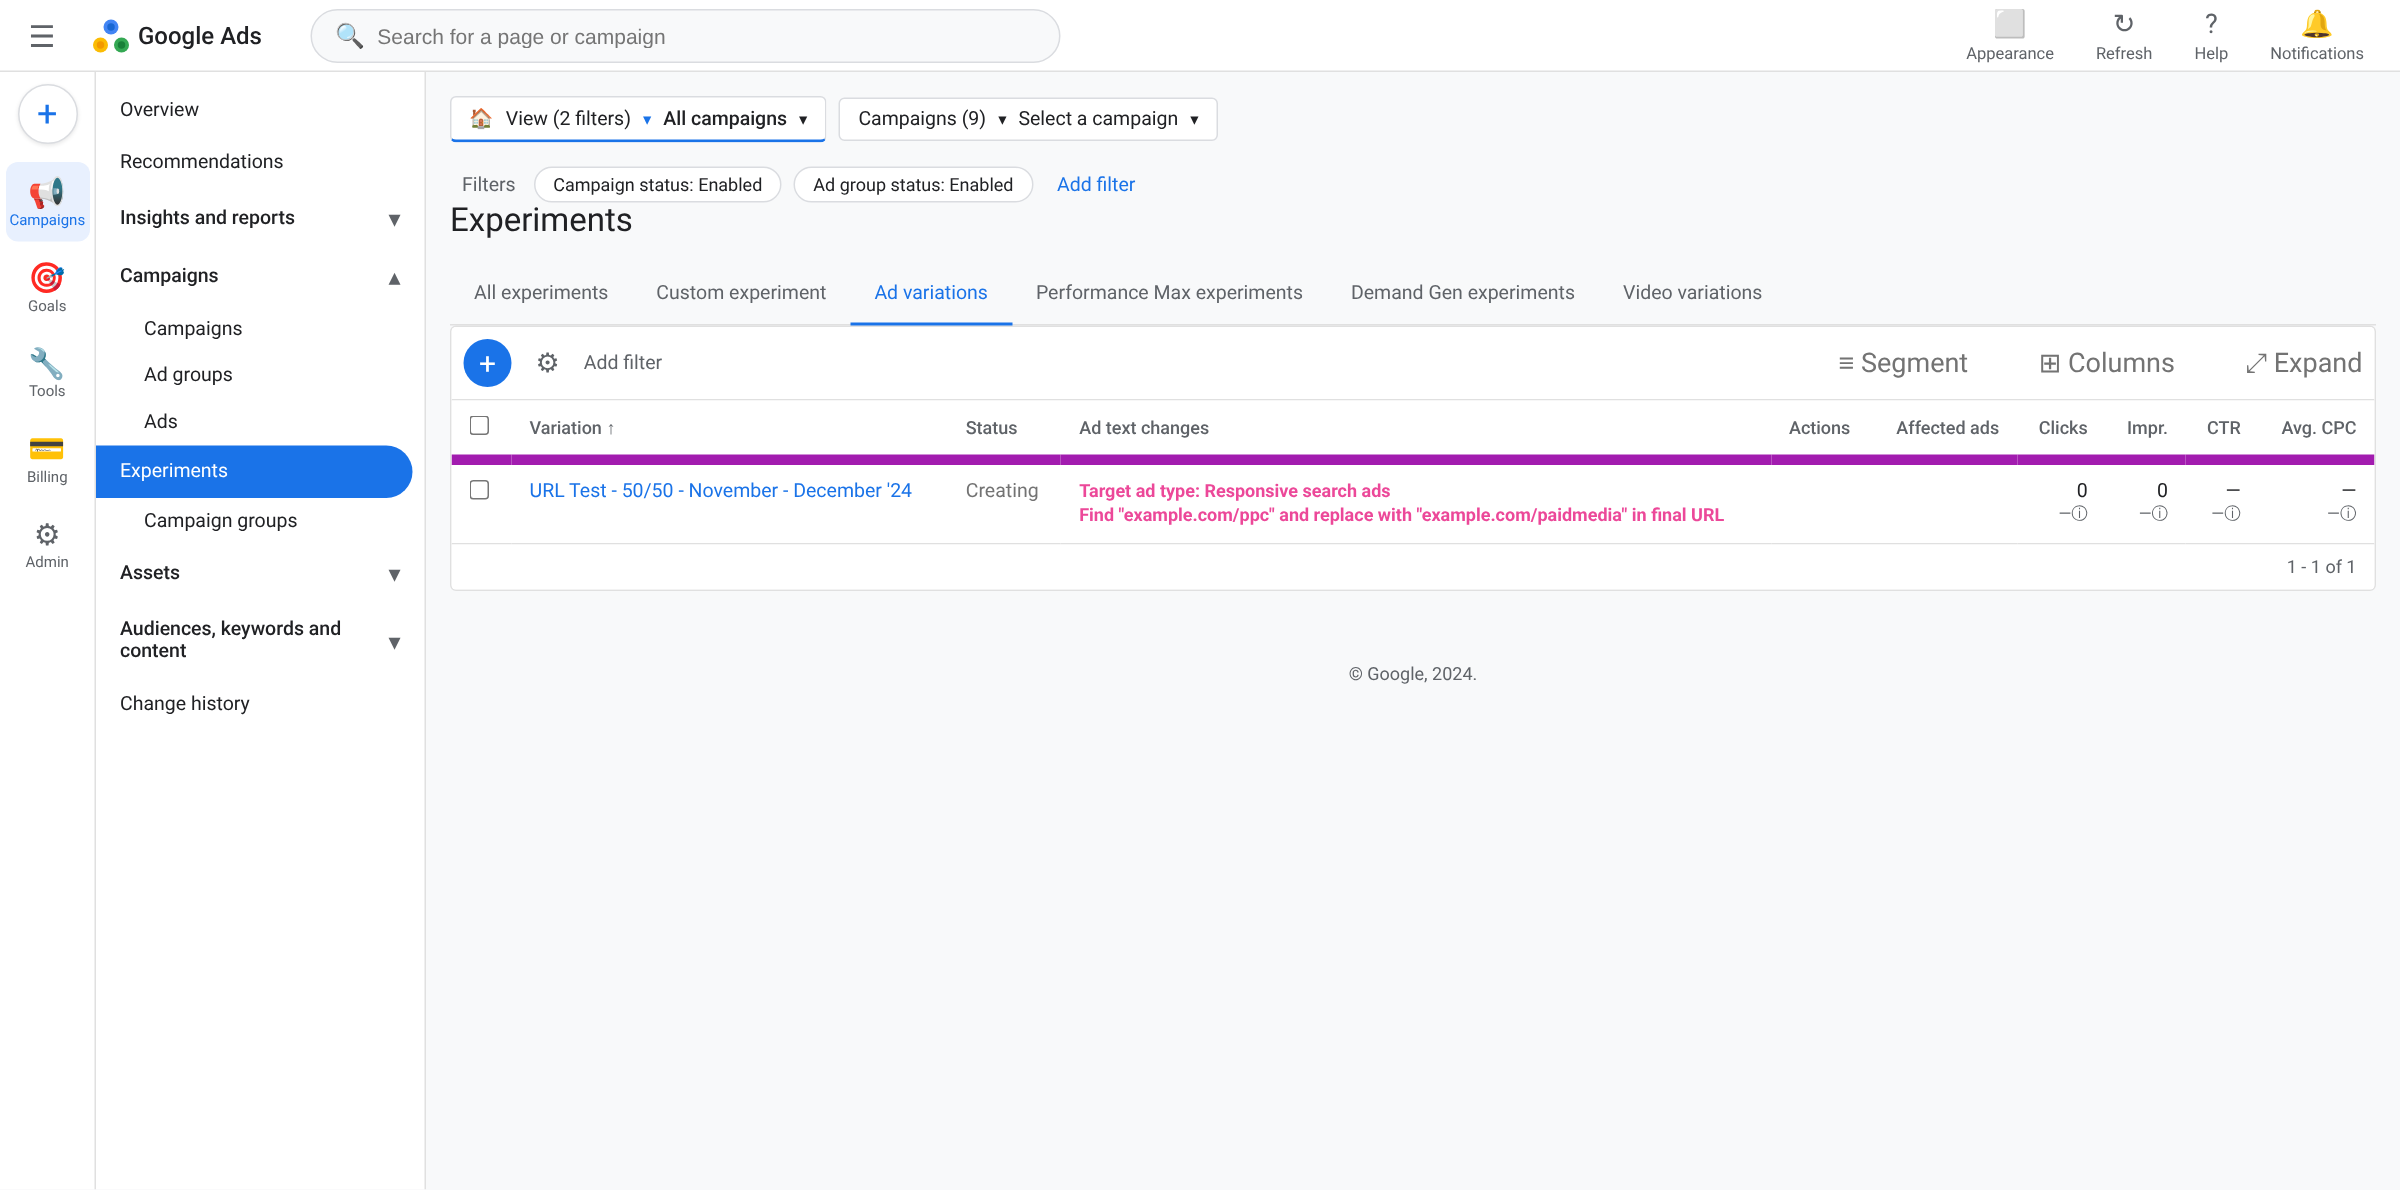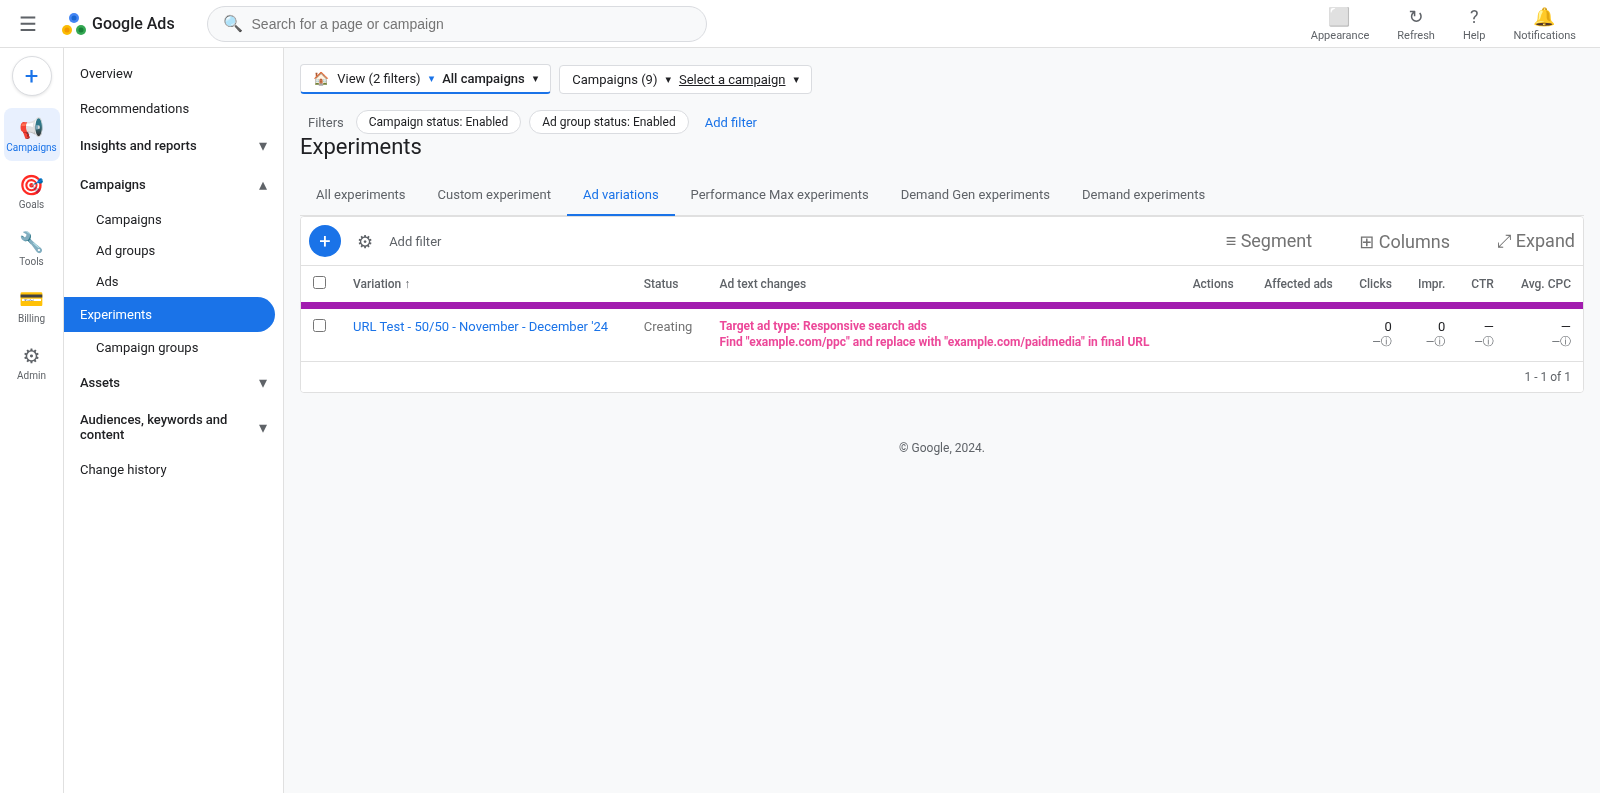--- a/index.html
+++ b/index.html
@@ -292,21 +292,21 @@
       <div class="view-dropdown">
         <span style="margin-right:4px;">🏠</span>
         <span>View (2 filters)</span>
         <span style="margin-left:4px; font-size:11px; color:#1a73e8;">▾</span>
         <span style="margin-left:4px; font-weight:500;">All campaigns</span>
         <span style="margin-left:4px; font-size:11px;">▾</span>
       </div>
       <div class="campaign-dropdown">
         <span>Campaigns (9)</span>
         <span style="margin-left:4px; font-size:11px;">▾</span>
-        <span style="margin-left:4px;text-decoration:underline;">Select a campaign</span>
+        <span style="margin-left:4px;">Select a campaign</span>
         <span style="margin-left:4px; font-size:11px;">▾</span>
       </div>
     </div>
 
     <div class="filter-bar">
       <span class="filters-label">Filters</span>
       <div class="filter-chip">
         <span>Campaign status: Enabled</span>
       </div>
       <div class="filter-chip">
@@ -318,21 +318,21 @@
     <div class="page-header">
       <h1 class="page-title">Experiments</h1>
     </div>
 
     <div class="tabs">
       <div class="tab">All experiments</div>
       <div class="tab">Custom experiment</div>
       <div class="tab active">Ad variations</div>
       <div class="tab">Performance Max experiments</div>
       <div class="tab">Demand Gen experiments</div>
-      <div class="tab">Demand experiments</div>
+      <div class="tab">Video variations</div>
     </div>
 
     <div class="table-card">
 
       <div class="table-toolbar">
         <div class="add-btn">+</div>
         <span class="filter-btn">⚙</span>
         <span class="add-filter-text">Add filter</span>
         <div class="table-actions">
           <span class="table-action-btn">

